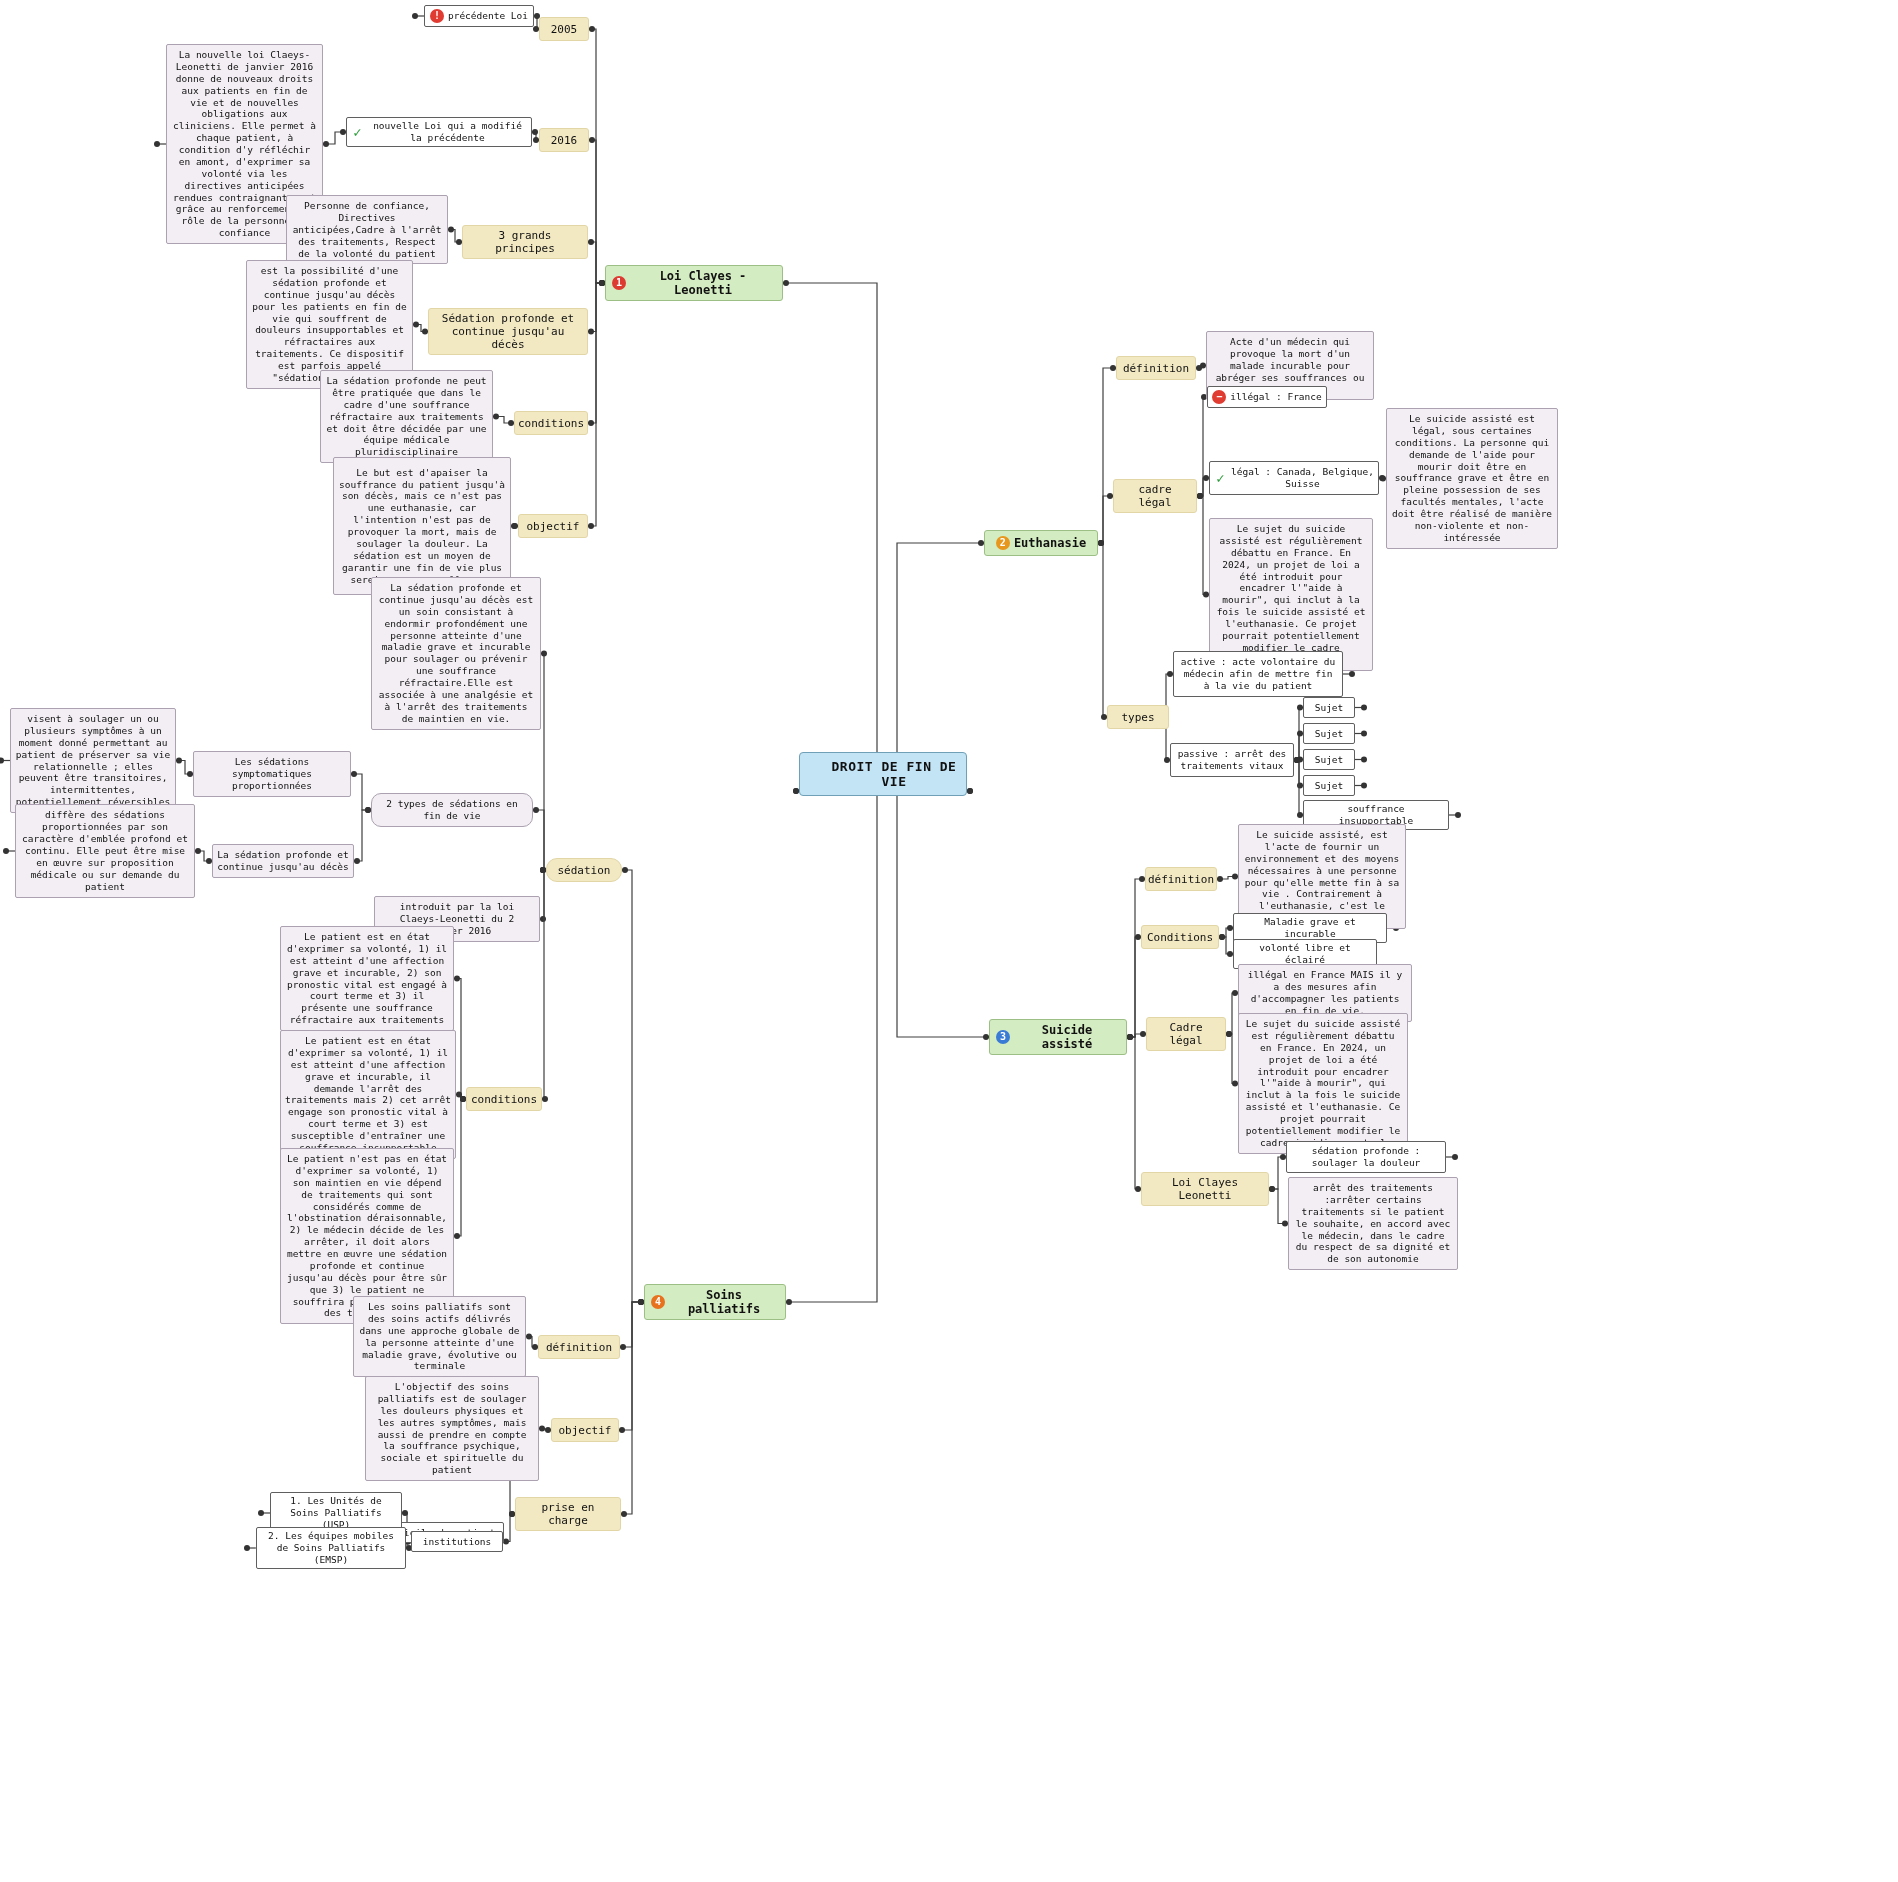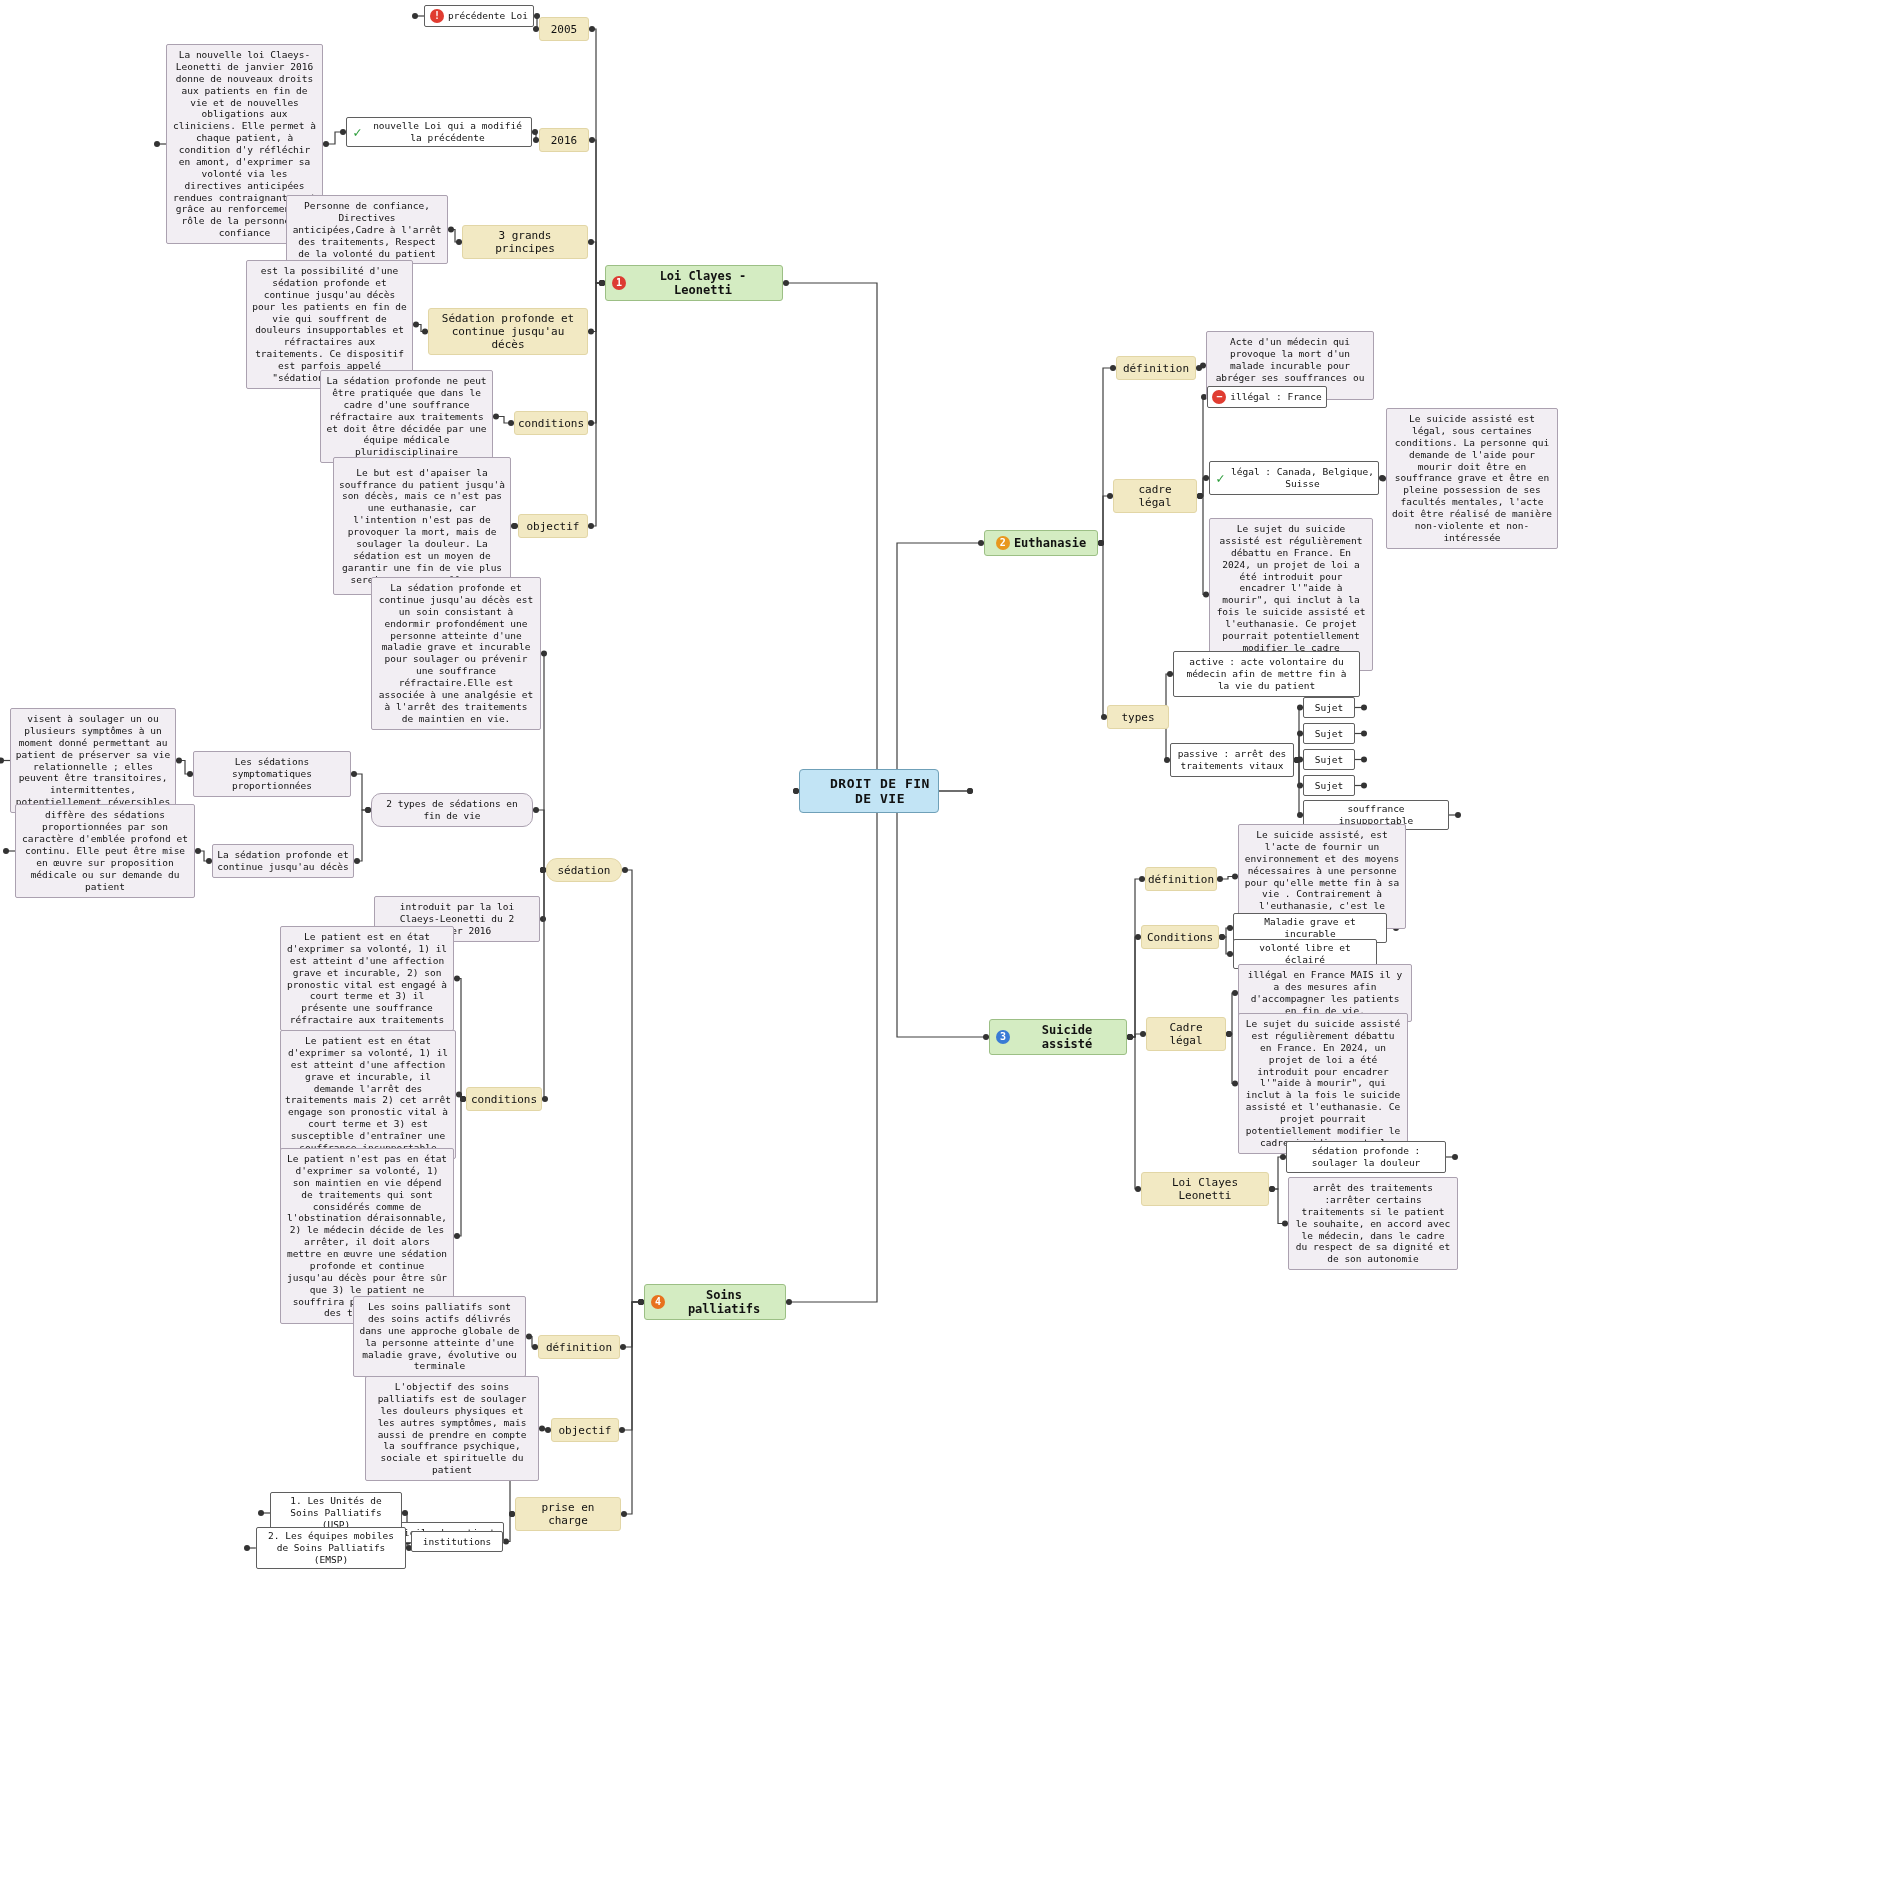--- a/index.html
+++ b/index.html
@@ -263,21 +263,21 @@
       <circle cx="1455" cy="1157" r="3" fill="#333333"></circle>
       <path d="M 10 760.5 L 2 760.5" fill="none" stroke="#3f3f3f" stroke-width="1.2"></path>
       <circle cx="1" cy="760.5" r="3" fill="#333333"></circle>
       <path d="M 15 851 L 7 851" fill="none" stroke="#3f3f3f" stroke-width="1.2"></path>
       <circle cx="6" cy="851" r="3" fill="#333333"></circle>
       <path d="M 270 1513 L 262 1513" fill="none" stroke="#3f3f3f" stroke-width="1.2"></path>
       <circle cx="261" cy="1513" r="3" fill="#333333"></circle>
       <path d="M 256 1548 L 248 1548" fill="none" stroke="#3f3f3f" stroke-width="1.2"></path>
       <circle cx="247" cy="1548" r="3" fill="#333333"></circle>
     </svg>
-    <div class="node center" style="left: 799px; top: 769px; width: 140px; min-height: 38px; padding-left: 30px;"><span class="nlabel">DROIT DE FIN DE VIE</span></div>
+    <div class="node center" style="left: 799px; top: 752px; width: 168px; min-height: 38px; padding-left: 30px;"><span class="nlabel">DROIT DE FIN DE VIE</span></div>
     <div class="node topic" style="left: 605px; top: 265px; width: 178px; min-height: 26px;"><span class="nicon num" style="background: rgb(221, 59, 50);">1</span><span class="nlabel">Loi Clayes - Leonetti</span></div>
     <div class="node sub" style="left: 539px; top: 17px; width: 50px; min-height: 24px;"><span class="nlabel">2005</span></div>
     <div class="node plain" style="left: 424px; top: 5px; width: 110px; min-height: 22px;"><span class="nicon warning">!</span><span class="nlabel">précédente Loi</span></div>
     <div class="node sub" style="left: 539px; top: 128px; width: 50px; min-height: 24px;"><span class="nlabel">2016</span></div>
     <div class="node plain" style="left: 346px; top: 117px; width: 186px; min-height: 30px;"><span class="nicon check">✓</span><span class="nlabel">nouvelle Loi qui a modifié la précédente</span></div>
     <div class="node note" style="left: 166px; top: 44px; width: 157px; min-height: 147px;"><span class="nlabel">La nouvelle loi Claeys-Leonetti de janvier 2016 donne de nouveaux droits aux patients en fin de vie et de nouvelles obligations aux cliniciens. Elle permet à chaque patient, à condition d'y réfléchir en amont, d'exprimer sa volonté via les directives anticipées rendues contraignantes et grâce au renforcement du rôle de la personne de confiance</span></div>
     <div class="node sub" style="left: 462px; top: 225px; width: 126px; min-height: 24px;"><span class="nlabel">3 grands principes</span></div>
     <div class="node note" style="left: 286px; top: 195px; width: 162px; min-height: 61px;"><span class="nlabel">Personne de confiance, Directives anticipées,Cadre à l'arrêt des traitements, Respect de la volonté du patient</span></div>
     <div class="node sub" style="left: 428px; top: 308px; width: 160px; min-height: 34px;"><span class="nlabel">Sédation profonde et continue jusqu'au décès</span></div>
     <div class="node note" style="left: 246px; top: 260px; width: 167px; min-height: 106px;"><span class="nlabel">est la possibilité d'une sédation profonde et continue jusqu'au décès pour les patients en fin de vie qui souffrent de douleurs insupportables et réfractaires aux traitements. Ce dispositif est parfois appelé "sédation terminale"</span></div>
@@ -287,21 +287,21 @@
     <div class="node note" style="left: 333px; top: 457px; width: 178px; min-height: 138px;"><span class="nlabel">Le but est d'apaiser la souffrance du patient jusqu'à son décès, mais ce n'est pas une euthanasie, car l'intention n'est pas de provoquer la mort, mais de soulager la douleur. La sédation est un moyen de garantir une fin de vie plus sereine, sans souffrance.</span></div>
     <div class="node topic" style="left: 984px; top: 530px; width: 114px; min-height: 26px;"><span class="nicon num" style="background: rgb(232, 151, 30);">2</span><span class="nlabel">Euthanasie</span></div>
     <div class="node sub" style="left: 1116px; top: 356px; width: 80px; min-height: 24px;"><span class="nlabel">définition</span></div>
     <div class="node note" style="left: 1206px; top: 331px; width: 168px; min-height: 54px;"><span class="nlabel">Acte d'un médecin qui provoque la mort d'un malade incurable pour abréger ses souffrances ou son agonie</span></div>
     <div class="node sub" style="left: 1113px; top: 479px; width: 84px; min-height: 24px;"><span class="nlabel">cadre légal</span></div>
     <div class="node plain" style="left: 1207px; top: 386px; width: 120px; min-height: 22px;"><span class="nicon noentry">−</span><span class="nlabel">illégal : France</span></div>
     <div class="node plain" style="left: 1209px; top: 461px; width: 170px; min-height: 34px;"><span class="nicon check">✓</span><span class="nlabel">légal : Canada, Belgique, Suisse</span></div>
     <div class="node note" style="left: 1386px; top: 408px; width: 172px; min-height: 118px;"><span class="nlabel">Le suicide assisté est légal, sous certaines conditions. La personne qui demande de l'aide pour mourir doit être en souffrance grave et être en pleine possession de ses facultés mentales, l'acte doit être réalisé de manière non-violente et non-intéressée</span></div>
     <div class="node note" style="left: 1209px; top: 518px; width: 164px; min-height: 132px;"><span class="nlabel">Le sujet du suicide assisté est régulièrement débattu en France. En 2024, un projet de loi a été introduit pour encadrer l'"aide à mourir", qui inclut à la fois le suicide assisté et l'euthanasie. Ce projet pourrait potentiellement modifier le cadre juridique actuel</span></div>
     <div class="node sub" style="left: 1107px; top: 705px; width: 62px; min-height: 24px;"><span class="nlabel">types</span></div>
-    <div class="node plain" style="left: 1173px; top: 651px; width: 187px; min-height: 46px;"><span class="nlabel">active : acte volontaire du médecin afin de mettre fin à la vie du patient</span></div>
+    <div class="node plain" style="left: 1173px; top: 651px; width: 170px; min-height: 46px;"><span class="nlabel">active : acte volontaire du médecin afin de mettre fin à la vie du patient</span></div>
     <div class="node plain" style="left: 1170px; top: 743px; width: 124px; min-height: 34px;"><span class="nlabel">passive : arrêt des traitements vitaux</span></div>
     <div class="node plain" style="left: 1303px; top: 697px; width: 52px; min-height: 21px;"><span class="nlabel">Sujet</span></div>
     <div class="node plain" style="left: 1303px; top: 723px; width: 52px; min-height: 21px;"><span class="nlabel">Sujet</span></div>
     <div class="node plain" style="left: 1303px; top: 749px; width: 52px; min-height: 21px;"><span class="nlabel">Sujet</span></div>
     <div class="node plain" style="left: 1303px; top: 775px; width: 52px; min-height: 21px;"><span class="nlabel">Sujet</span></div>
     <div class="node plain" style="left: 1303px; top: 800px; width: 146px; min-height: 21px;"><span class="nlabel">souffrance insupportable</span></div>
     <div class="node topic" style="left: 989px; top: 1019px; width: 138px; min-height: 26px;"><span class="nicon num" style="background: rgb(58, 123, 213);">3</span><span class="nlabel">Suicide assisté</span></div>
     <div class="node sub" style="left: 1145px; top: 867px; width: 72px; min-height: 24px;"><span class="nlabel">définition</span></div>
     <div class="node note" style="left: 1238px; top: 824px; width: 168px; min-height: 94px;"><span class="nlabel">Le suicide assisté, est l'acte de fournir un environnement et des moyens nécessaires à une personne pour qu'elle mette fin à sa vie . Contrairement à l'euthanasie, c'est le patient qui agit.</span></div>
     <div class="node sub" style="left: 1141px; top: 925px; width: 78px; min-height: 24px;"><span class="nlabel">Conditions</span></div>

